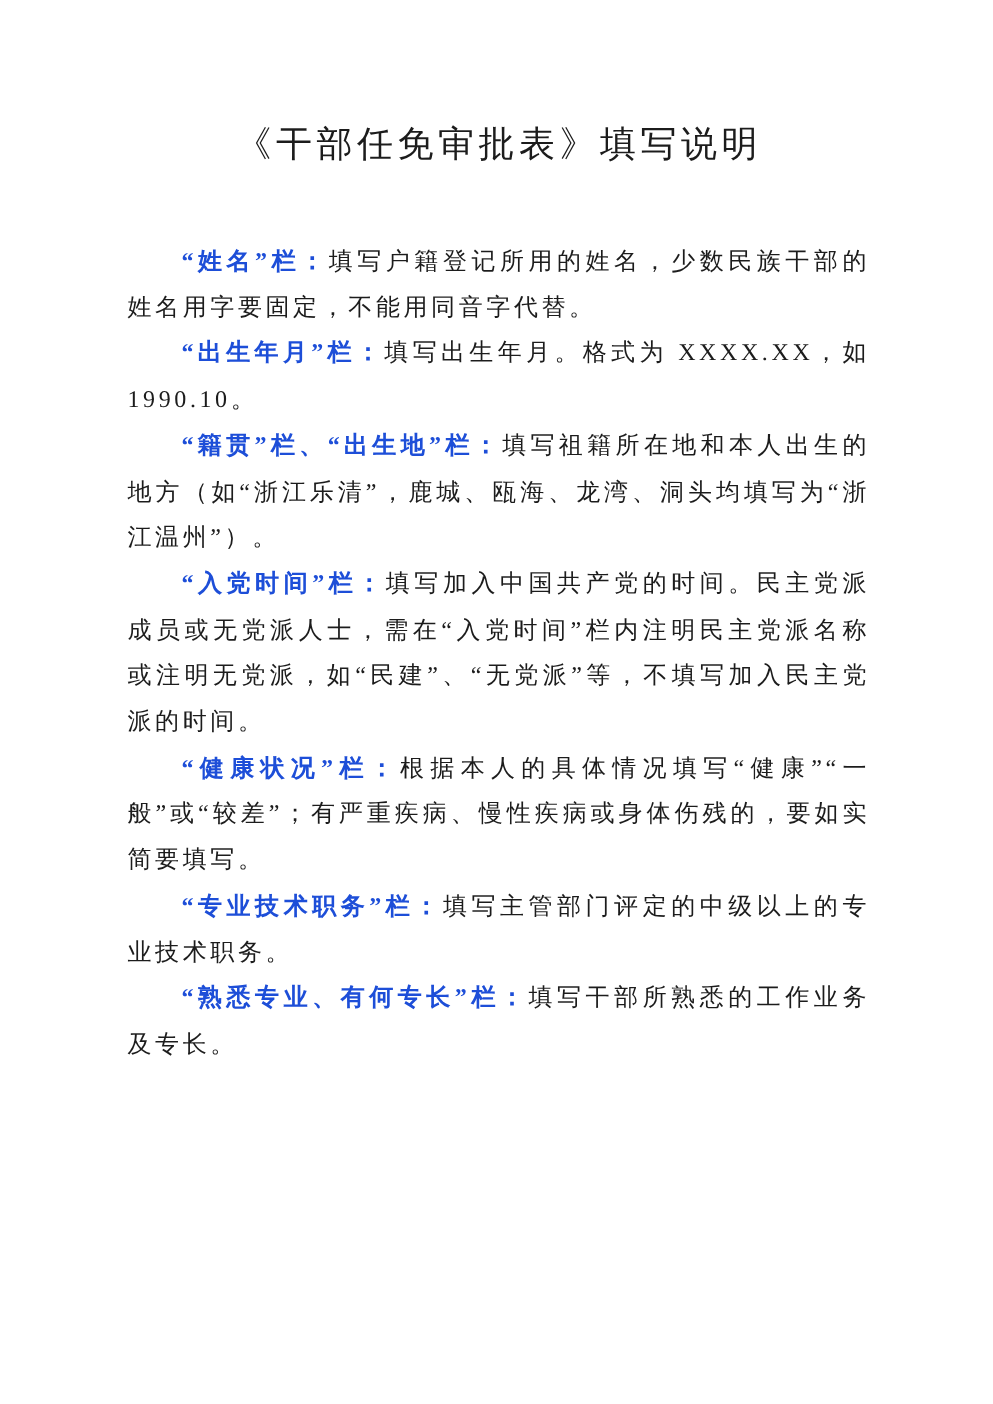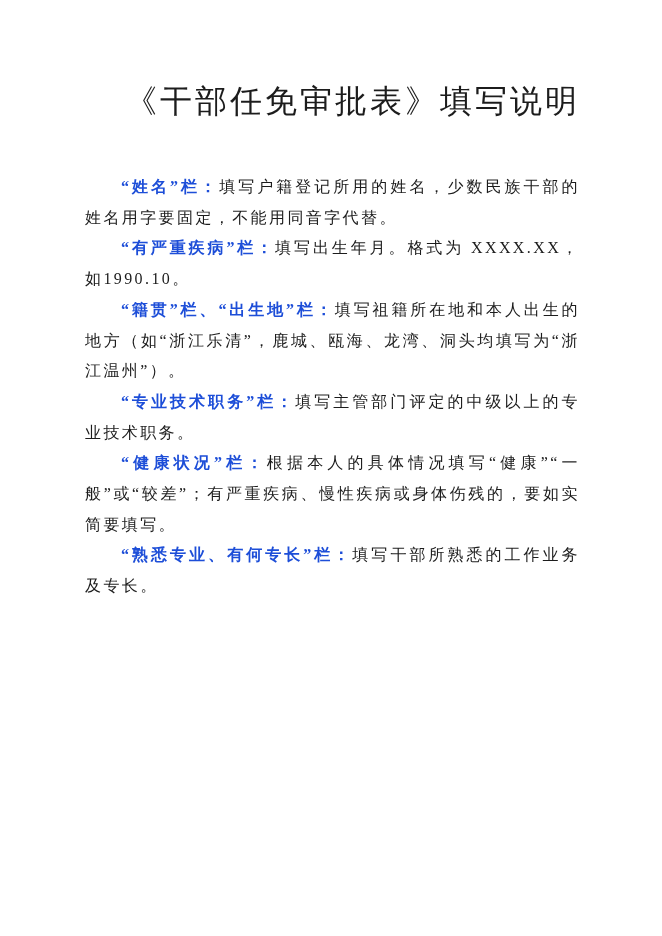--- a/index.html
+++ b/index.html
@@ -16,23 +16,23 @@
   }
   .page {
     box-sizing: border-box;
     width: 662px;
     height: 936px;
     padding: 80px 82px 0 85px;
     background: #ffffff;
   }
   .doc-title {
     margin: 0 0 48px 0;
-    font-size: 32px;
+    font-size: 24px;
     font-weight: normal;
-    text-align: right;
+    text-align: center;
     letter-spacing: 3px;
     color: #1c1c1c;
     white-space: nowrap;
   }
   .paragraphs p {
     margin: 0;
     text-indent: 36px;
     font-size: 16px;
     line-height: 30.7px;
     letter-spacing: 2.4px;
@@ -45,19 +45,20 @@
     color: #1d4ed8;
   }
 </style>
 </head>
 <body>
 
 <div class="page">
   <h1 class="doc-title">《干部任免审批表》填写说明</h1>
   <div class="paragraphs" id="paragraphs">
       <p><span class="field-label">“姓名”栏：</span><span>填写户籍登记所用的姓名，少数民族干部的姓名用字要固定，不能用同音字代替。</span></p>
-      <p><span class="field-label">“有严重疾病”栏：</span><span>填写出生年月。格式为 XXXX.XX，如1990.10。</span></p>
+      <p><span class="field-label">“出生年月”栏：</span><span>填写出生年月。格式为 XXXX.XX，如1990.10。</span></p>
       <p><span class="field-label">“籍贯”栏、“出生地”栏：</span><span>填写祖籍所在地和本人出生的地方（如“浙江乐清”，鹿城、瓯海、龙湾、洞头均填写为“浙江温州”）。</span></p>
+      <p><span class="field-label">“入党时间”栏：</span><span>填写加入中国共产党的时间。民主党派成员或无党派人士，需在“入党时间”栏内注明民主党派名称或注明无党派，如“民建”、“无党派”等，不填写加入民主党派的时间。</span></p>
+      <p><span class="field-label">“健康状况”栏：</span><span>根据本人的具体情况填写“健康”“一般”或“较差”；有严重疾病、慢性疾病或身体伤残的，要如实简要填写。</span></p>
       <p><span class="field-label">“专业技术职务”栏：</span><span>填写主管部门评定的中级以上的专业技术职务。</span></p>
-      <p><span class="field-label">“健康状况”栏：</span><span>根据本人的具体情况填写“健康”“一般”或“较差”；有严重疾病、慢性疾病或身体伤残的，要如实简要填写。</span></p>
       <p><span class="field-label">“熟悉专业、有何专长”栏：</span><span>填写干部所熟悉的工作业务及专长。</span></p>
     </div>
 </div>
 
 </body></html>

